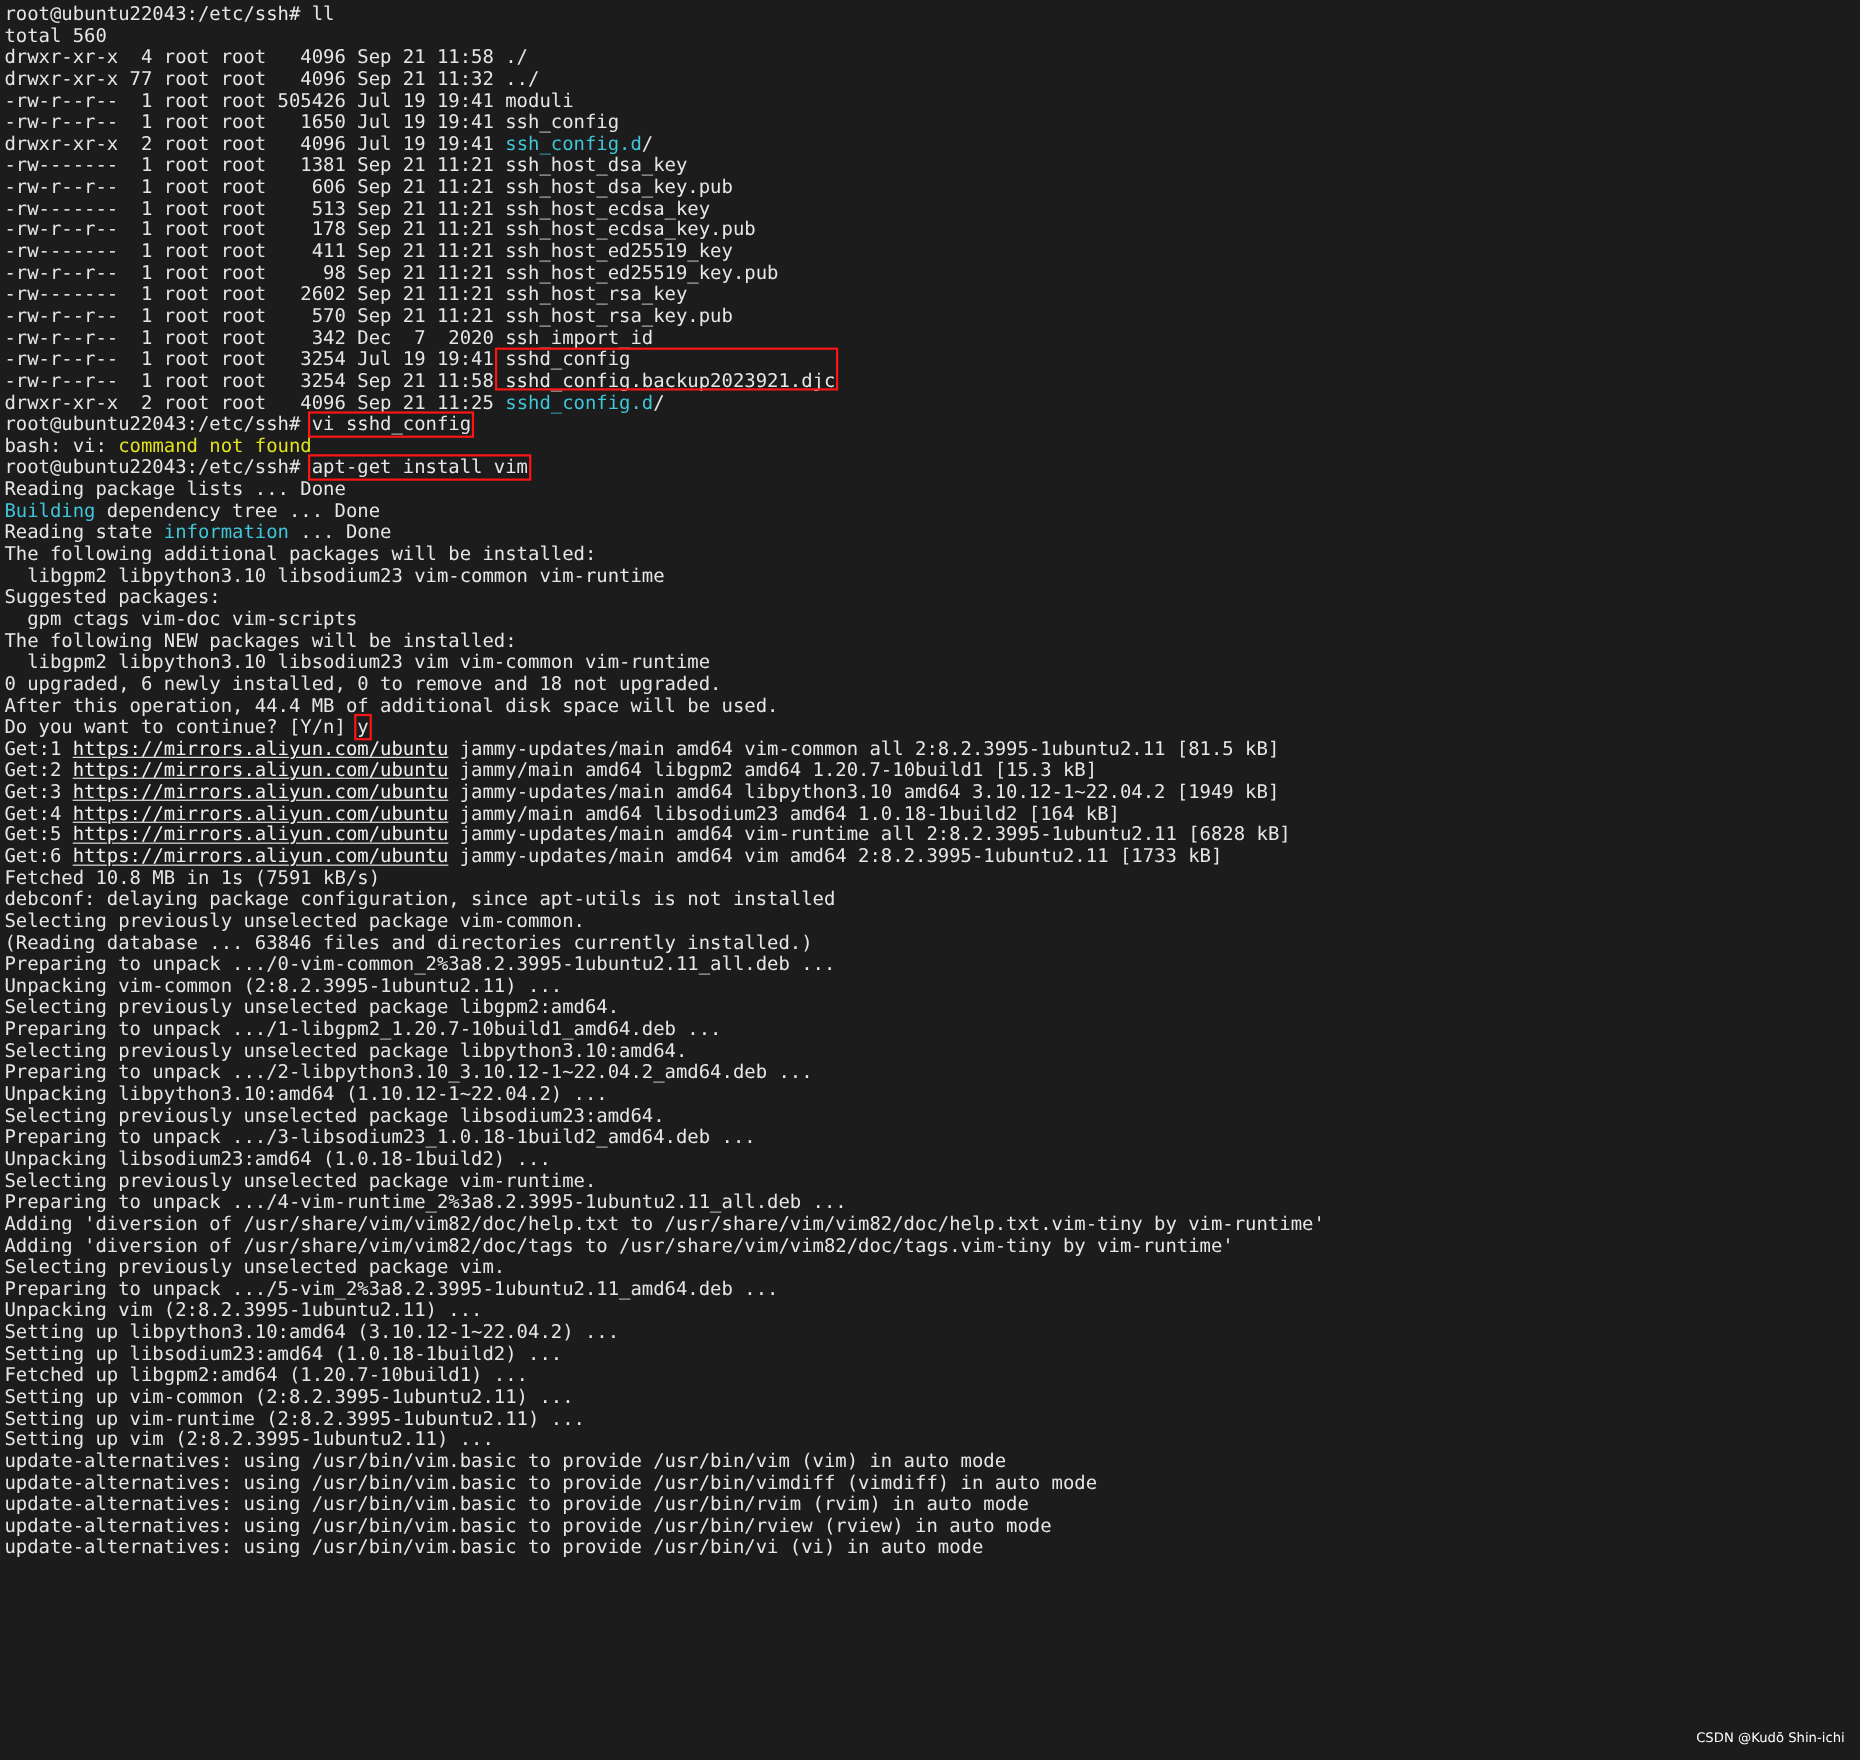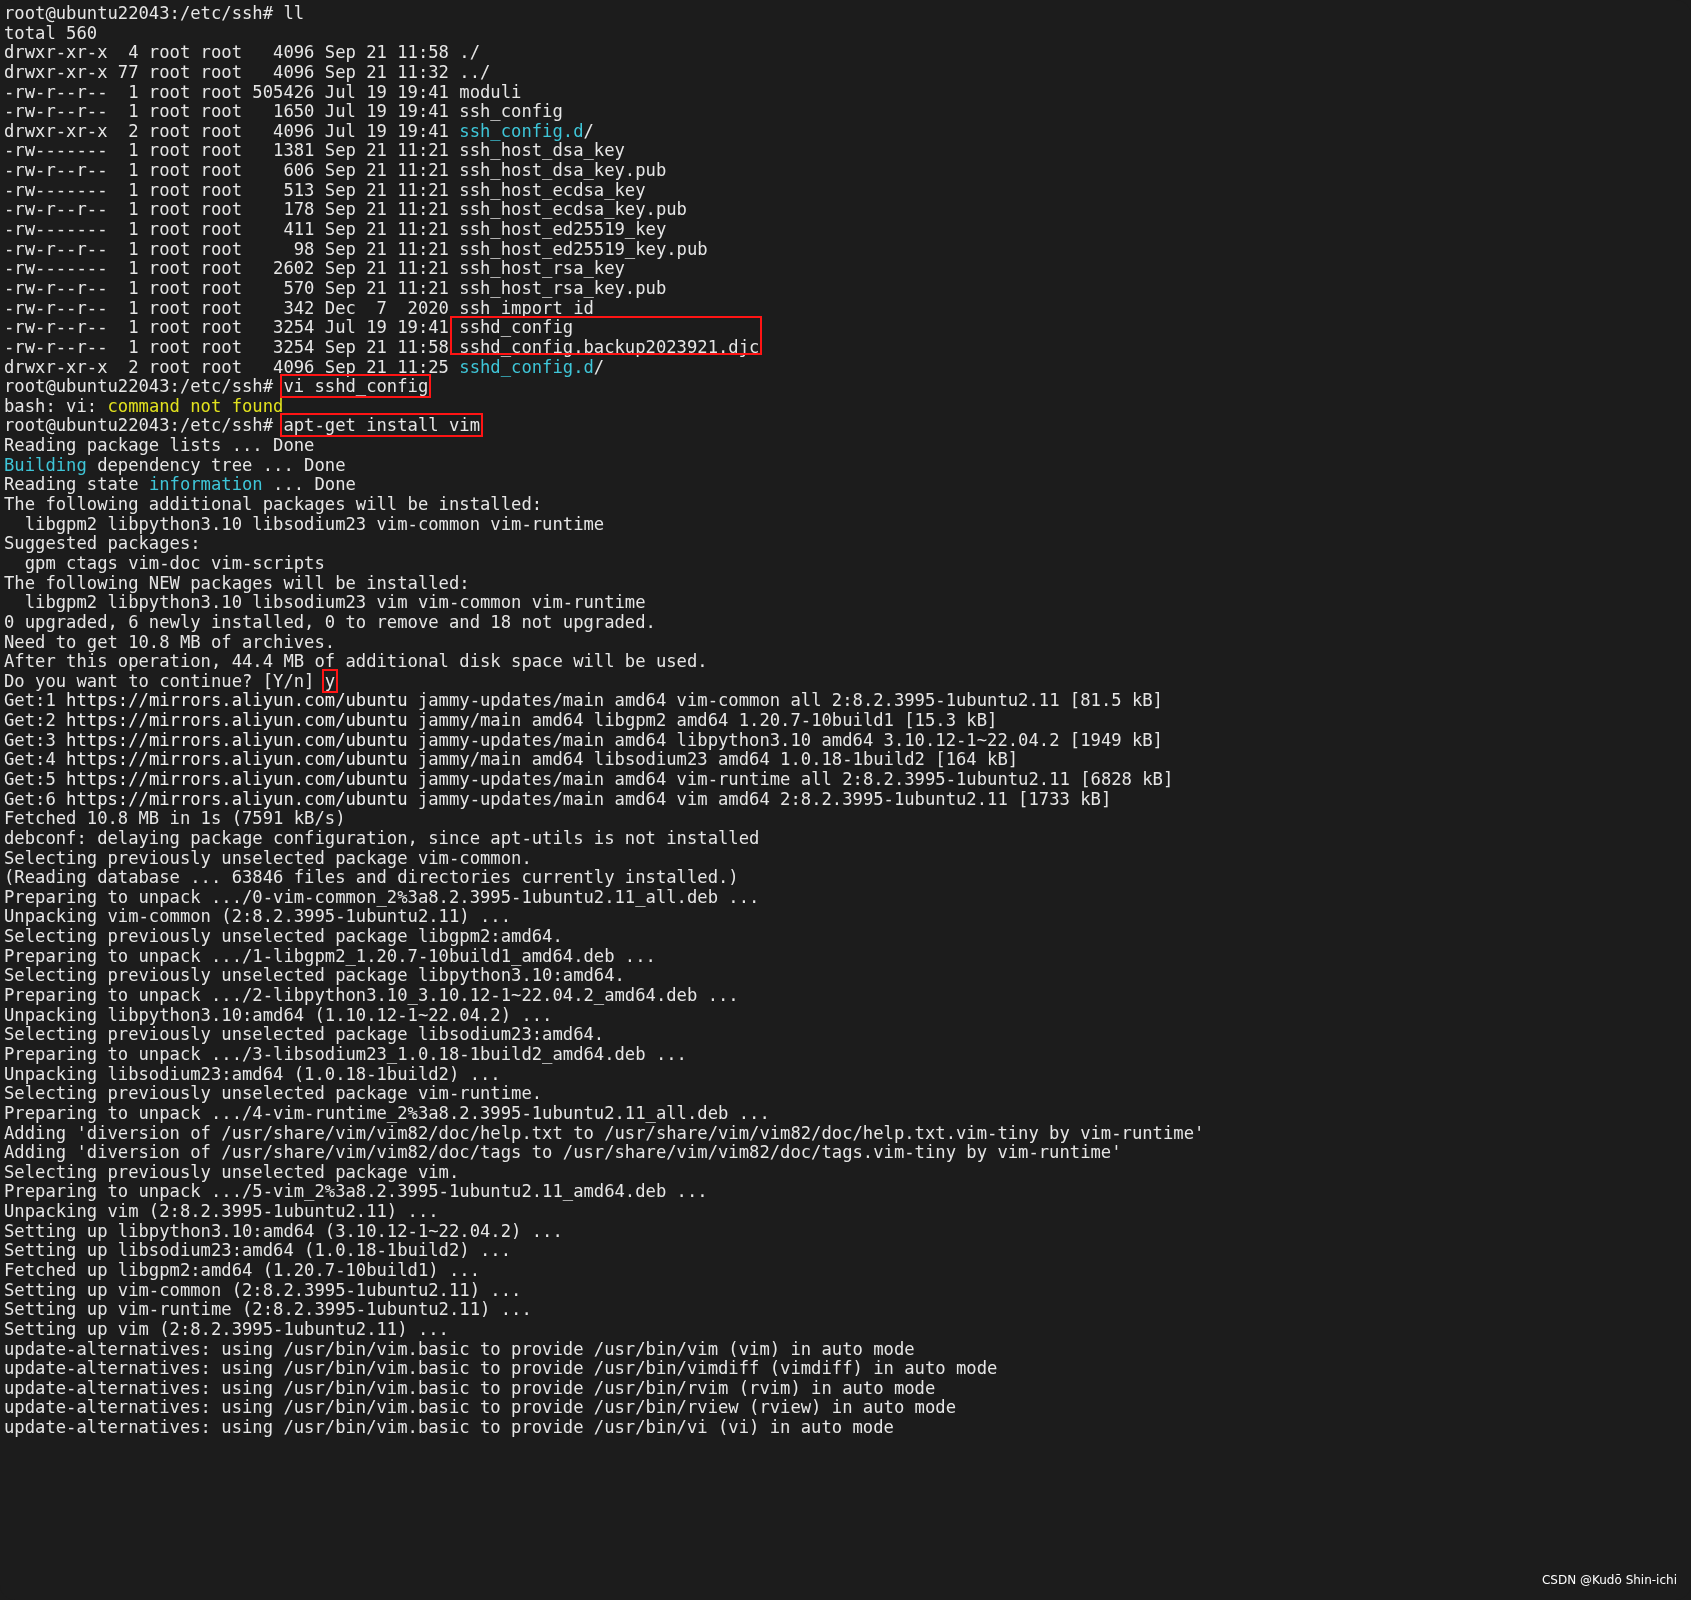--- a/index.html
+++ b/index.html
@@ -30,21 +30,21 @@
   }
   .line {
     white-space: pre;
     height: 19.65px;
     line-height: 19.65px;
     position: relative;
   }
   .c-default { color: #e6e6e6; }
   .c-cyan    { color: #3fc6d8; }
   .c-yellow  { color: #e2e21e; }
-  .c-link    { color: #f2f2f2; text-underline-offset: 2px; }
+  .c-link    { color: #f2f2f2; text-decoration: underline; text-underline-offset: 2px; }
   .boxed {
     outline: 2px solid #ff1414;
     outline-offset: 0px;
     padding: 0px 1px;
     margin: 0 -1px;
   }
   
   .multiline-box {
     position: absolute;
     border: 2px solid #ff1414;
@@ -91,21 +91,20 @@
       <div class="line" id="l023"><span class="c-default">Reading package lists ... Done</span></div>
       <div class="line" id="l024"><span class="c-cyan">Building</span><span class="c-default"> dependency tree ... Done</span></div>
       <div class="line" id="l025"><span class="c-default">Reading state </span><span class="c-cyan">information</span><span class="c-default"> ... Done</span></div>
       <div class="line" id="l026"><span class="c-default">The following additional packages will be installed:</span></div>
       <div class="line" id="l027"><span class="c-default">  libgpm2 libpython3.10 libsodium23 vim-common vim-runtime</span></div>
       <div class="line" id="l028"><span class="c-default">Suggested packages:</span></div>
       <div class="line" id="l029"><span class="c-default">  gpm ctags vim-doc vim-scripts</span></div>
       <div class="line" id="l030"><span class="c-default">The following NEW packages will be installed:</span></div>
       <div class="line" id="l031"><span class="c-default">  libgpm2 libpython3.10 libsodium23 vim vim-common vim-runtime</span></div>
       <div class="line" id="l032"><span class="c-default">0 upgraded, 6 newly installed, 0 to remove and 18 not upgraded.</span></div>
-      <div class="line" id="l033"><span class="c-default">Need to get 10.8 MB of archives.</span></div>
       <div class="line" id="l034"><span class="c-default">After this operation, 44.4 MB of additional disk space will be used.</span></div>
       <div class="line" id="l035"><span class="c-default">Do you want to continue? [Y/n] </span><span class="c-default boxed">y</span></div>
       <div class="line" id="l036"><span class="c-default">Get:1 </span><span class="c-link">https://mirrors.aliyun.com/ubuntu</span><span class="c-default"> jammy-updates/main amd64 vim-common all 2:8.2.3995-1ubuntu2.11 [81.5 kB]</span></div>
       <div class="line" id="l037"><span class="c-default">Get:2 </span><span class="c-link">https://mirrors.aliyun.com/ubuntu</span><span class="c-default"> jammy/main amd64 libgpm2 amd64 1.20.7-10build1 [15.3 kB]</span></div>
       <div class="line" id="l038"><span class="c-default">Get:3 </span><span class="c-link">https://mirrors.aliyun.com/ubuntu</span><span class="c-default"> jammy-updates/main amd64 libpython3.10 amd64 3.10.12-1~22.04.2 [1949 kB]</span></div>
       <div class="line" id="l039"><span class="c-default">Get:4 </span><span class="c-link">https://mirrors.aliyun.com/ubuntu</span><span class="c-default"> jammy/main amd64 libsodium23 amd64 1.0.18-1build2 [164 kB]</span></div>
       <div class="line" id="l040"><span class="c-default">Get:5 </span><span class="c-link">https://mirrors.aliyun.com/ubuntu</span><span class="c-default"> jammy-updates/main amd64 vim-runtime all 2:8.2.3995-1ubuntu2.11 [6828 kB]</span></div>
       <div class="line" id="l041"><span class="c-default">Get:6 </span><span class="c-link">https://mirrors.aliyun.com/ubuntu</span><span class="c-default"> jammy-updates/main amd64 vim amd64 2:8.2.3995-1ubuntu2.11 [1733 kB]</span></div>
       <div class="line" id="l042"><span class="c-default">Fetched 10.8 MB in 1s (7591 kB/s)</span></div>
       <div class="line" id="l043"><span class="c-default">debconf: delaying package configuration, since apt-utils is not installed</span></div>

